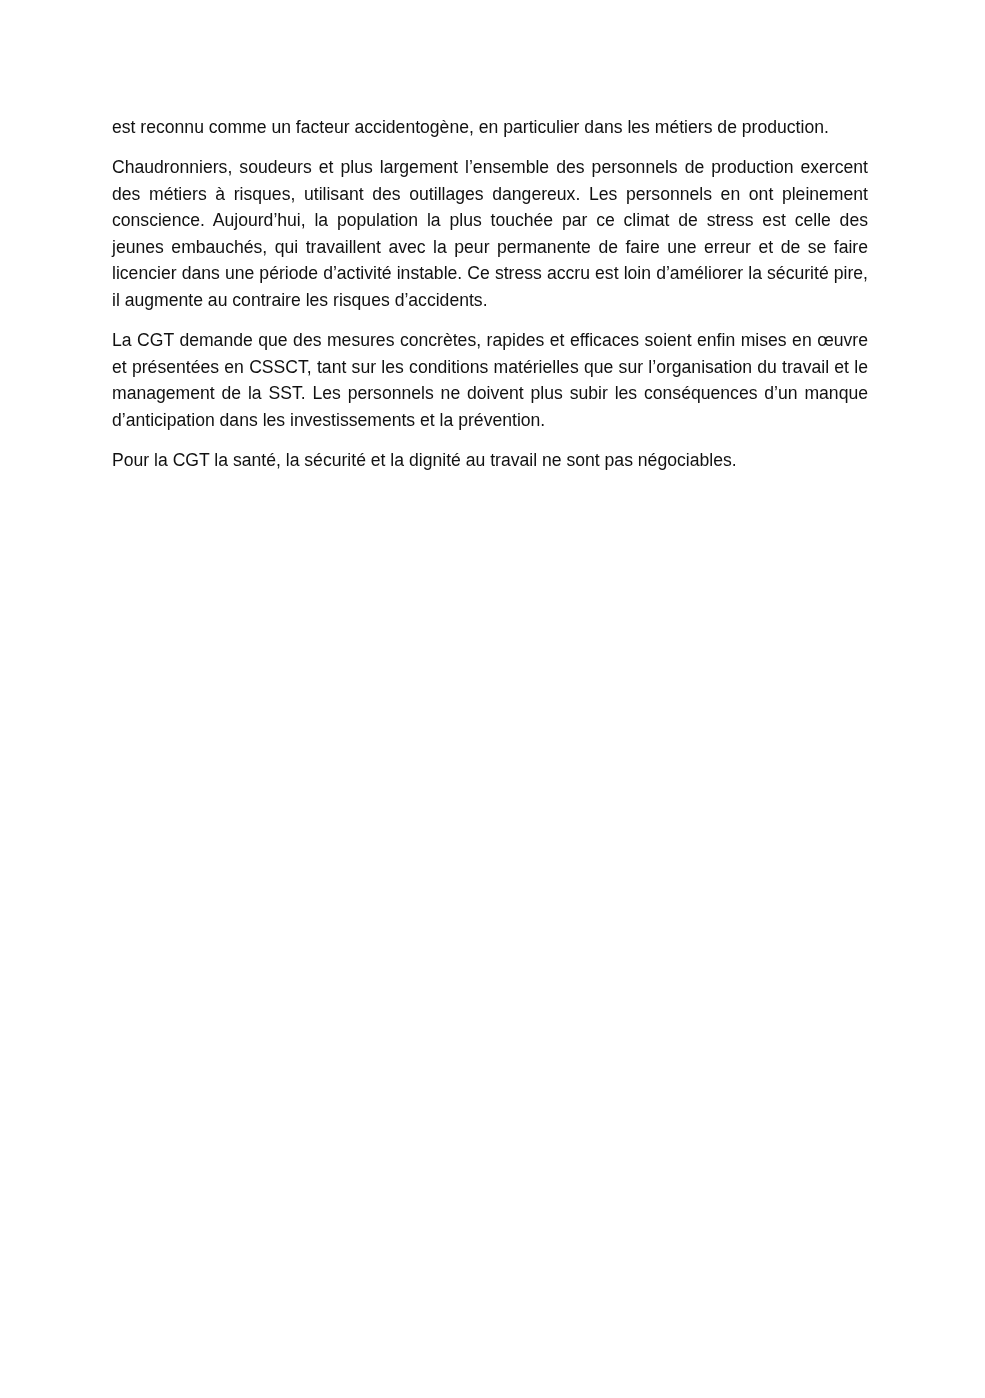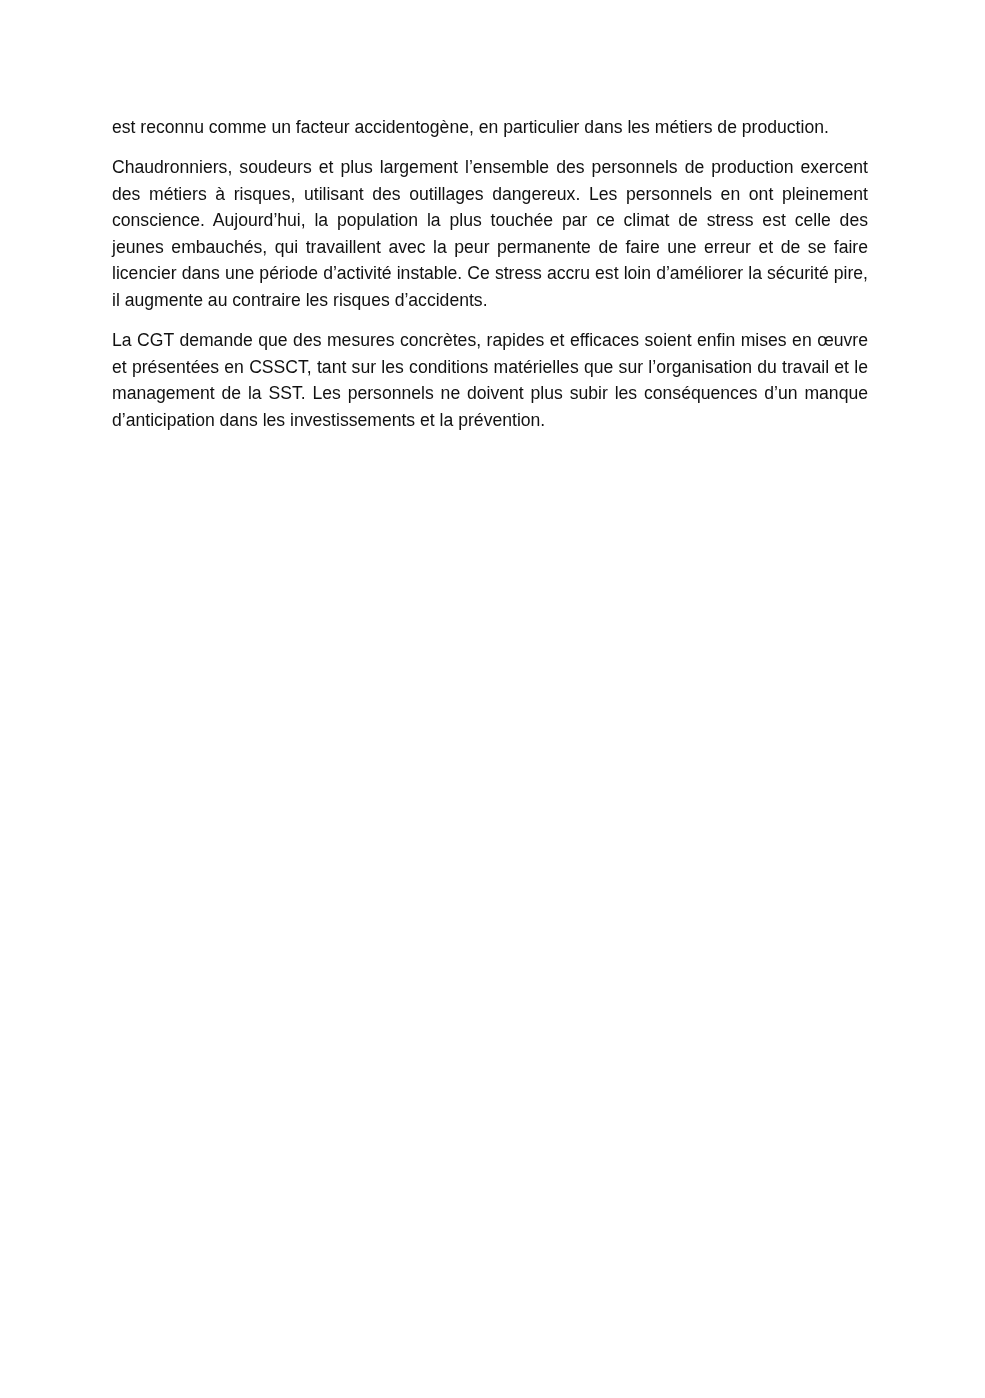--- a/index.html
+++ b/index.html
@@ -41,14 +41,15 @@
     }
   </style>
 </head>
 <body>
 
 <div class="page">
   <div class="content">
     <p>est reconnu comme un facteur accidentogène, en particulier dans les métiers de production.</p>
     <p>Chaudronniers, soudeurs et plus largement l’ensemble des personnels de production exercent des métiers à risques, utilisant des outillages dangereux. Les personnels en ont pleinement conscience. Aujourd’hui, la population la plus touchée par ce climat de stress est celle des jeunes embauchés, qui travaillent avec la peur permanente de faire une erreur et de se faire licencier dans une période d’activité instable. Ce stress accru est loin d’améliorer la sécurité pire, il augmente au contraire les risques d’accidents.</p>
     <p>La CGT demande que des mesures concrètes, rapides et efficaces soient enfin mises en œuvre et présentées en CSSCT, tant sur les conditions matérielles que sur l’organisation du travail et le management de la SST. Les personnels ne doivent plus subir les conséquences d’un manque d’anticipation dans les investissements et la prévention.</p>
+    <p class="last">Pour la CGT la santé, la sécurité et la dignité au travail ne sont pas négociables.</p>
   </div>
 </div>
 
 </body></html>

